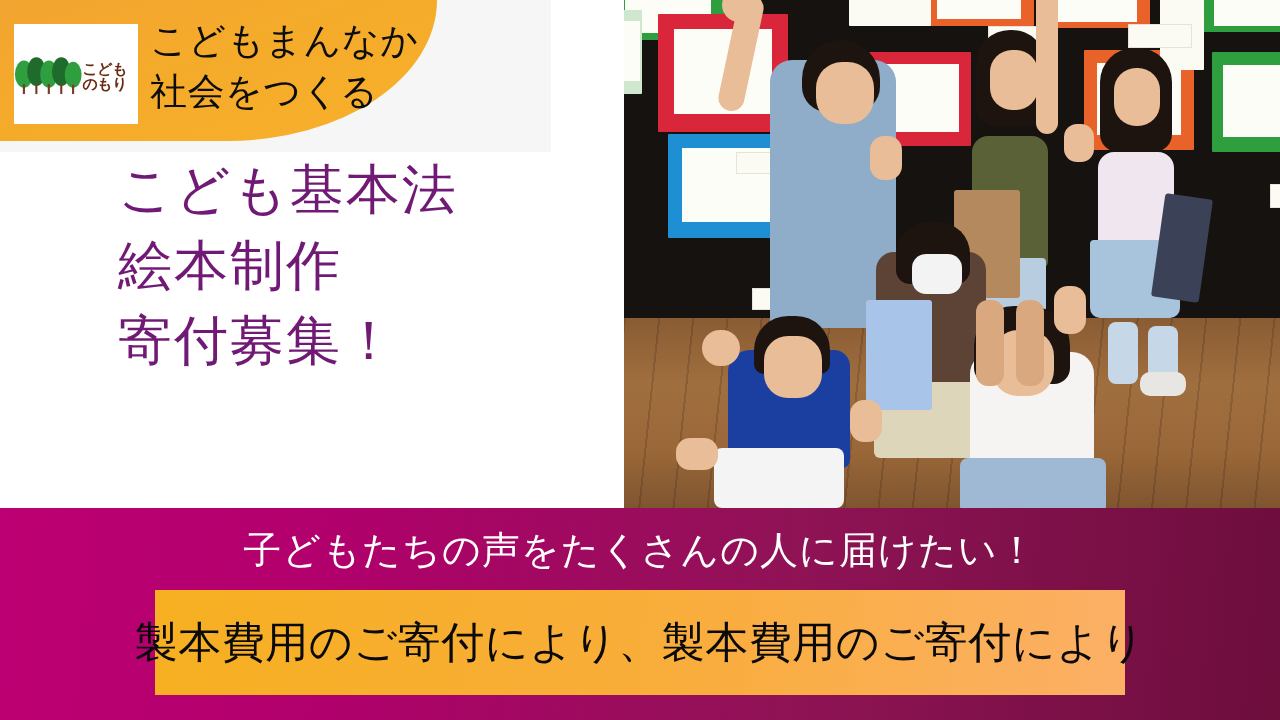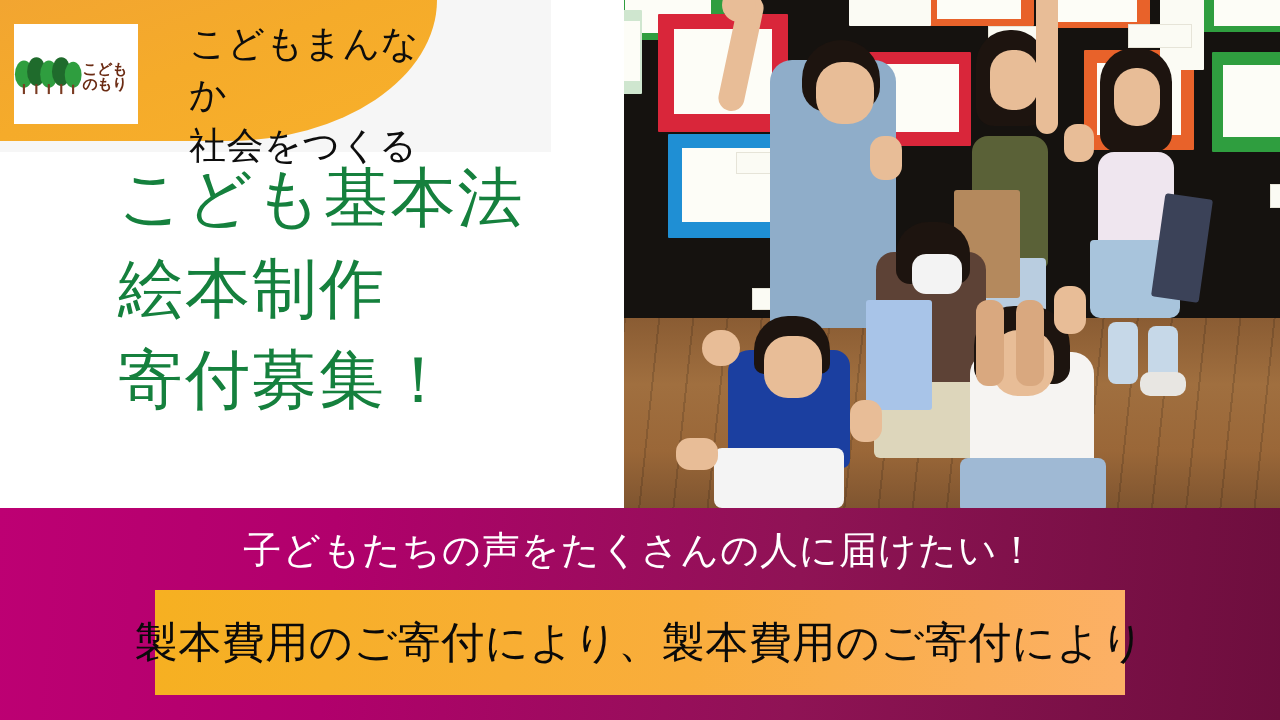--- a/index.html
+++ b/index.html
@@ -81,31 +81,30 @@
   .header-slogan {
     position: absolute;
     left: 150px;
     top: 18px;
     color: #0d0d0d;
     font-size: 37px;
     line-height: 1.38;
     font-weight: 400;
     letter-spacing: 0.5px;
     white-space: pre-line;
-    font-family: Liberation Serif, serif;
-    margin-left: 39px;
+    font-family: Liberation Mono, monospace;
   }
 
   
   .headline {
     position: absolute;
     left: 118px;
     top: 152px;
-    color: #15803d;
-    font-size: 65px;
+    color: #701a75;
+    font-size: 54px;
     line-height: 1.40;
     letter-spacing: 2px;
     font-weight: 400;
     white-space: pre-line;
     font-family: "DejaVu Sans", "Liberation Sans", sans-serif;
   }
 
   
   .photo {
     position: absolute;

